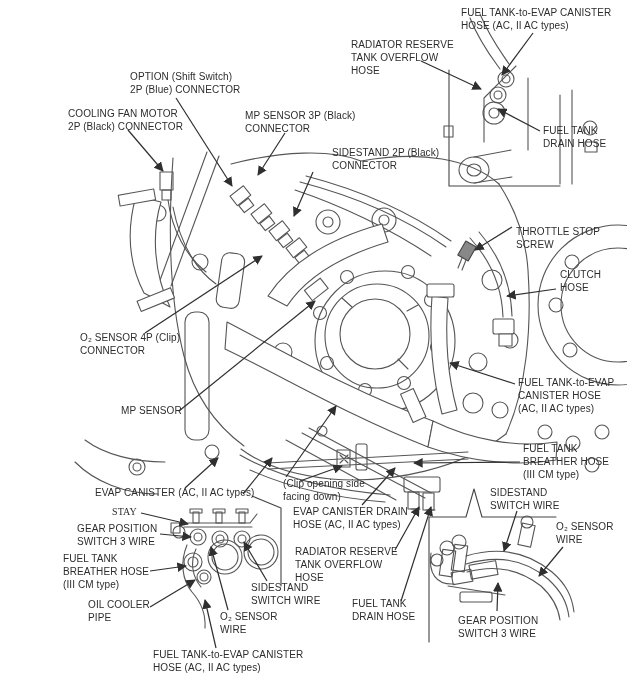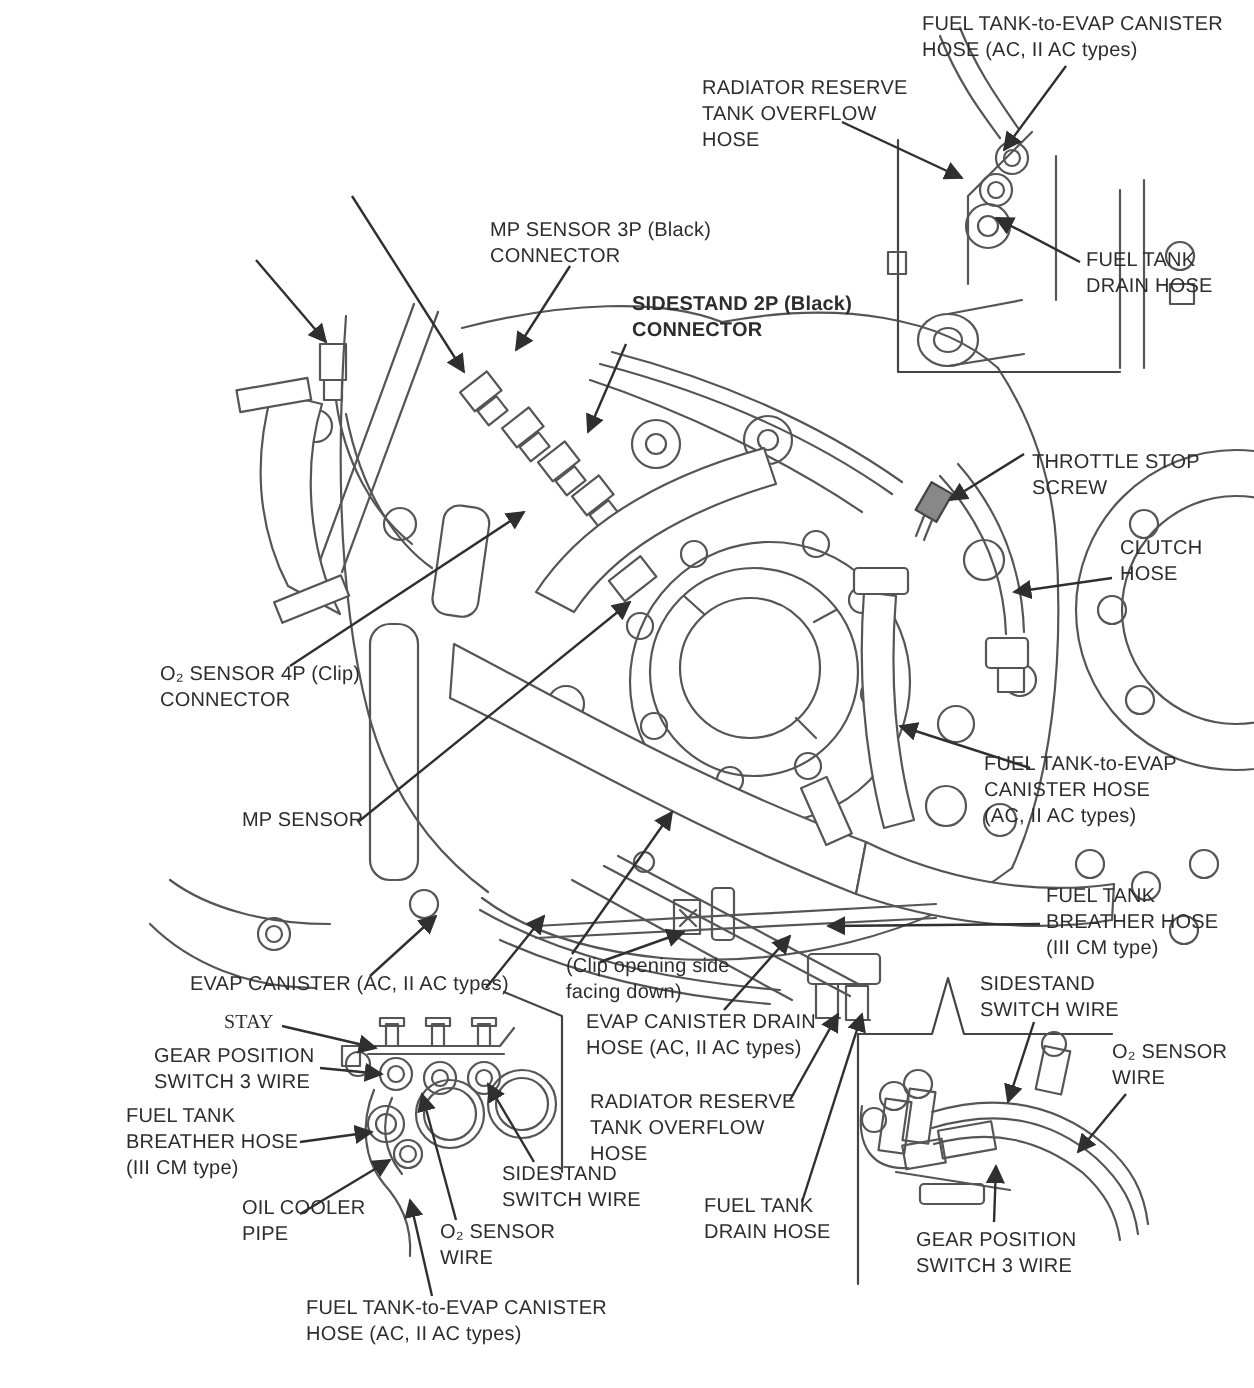--- a/index.html
+++ b/index.html
@@ -241,55 +241,59 @@
         <line x1="216" y1="648" x2="205" y2="600" marker-end="url(#arrow)"></line>
       </g>
   </svg>
 
   <div id="label-layer">
       <div class="lbl" style="left: 461px; top: 6px;">FUEL TANK-to-EVAP CANISTER
 HOSE (AC, II AC types)</div>
       <div class="lbl" style="left: 351px; top: 38px;">RADIATOR RESERVE
 TANK OVERFLOW
 HOSE</div>
+      <div class="lbl" style="left: 130px; top: 70px;">OPTION (Shift Switch)
+2P (Blue) CONNECTOR</div>
+      <div class="lbl" style="left: 68px; top: 107px;">COOLING FAN MOTOR
+2P (Black) CONNECTOR</div>
       <div class="lbl" style="left: 245px; top: 109px;">MP SENSOR 3P (Black)
 CONNECTOR</div>
-      <div class="lbl" style="left: 316px; top: 146px; font-weight: bold;">SIDESTAND 2P (Black)
+      <div class="lbl" style="left: 332px; top: 146px;">SIDESTAND 2P (Black)
 CONNECTOR</div>
       <div class="lbl" style="left: 543px; top: 124px;">FUEL TANK
 DRAIN HOSE</div>
       <div class="lbl" style="left: 516px; top: 200px; margin-top: 25px;">THROTTLE STOP
 SCREW</div>
       <div class="lbl" style="left: 560px; top: 268px;">CLUTCH
 HOSE</div>
       <div class="lbl" style="left: 80px; top: 331px;">O₂ SENSOR 4P (Clip)
 CONNECTOR</div>
       <div class="lbl" style="left: 121px; top: 404px; text-align: center;">MP SENSOR</div>
-      <div class="lbl" style="left: 492px; top: 376px;">FUEL TANK-to-EVAP
+      <div class="lbl" style="left: 518px; top: 376px;">FUEL TANK-to-EVAP
 CANISTER HOSE
 (AC, II AC types)</div>
       <div class="lbl" style="left: 523px; top: 442px;">FUEL TANK
 BREATHER HOSE
 (III CM type)</div>
       <div class="lbl" style="left: 490px; top: 486px;">SIDESTAND
 SWITCH WIRE</div>
       <div class="lbl" style="left: 556px; top: 520px;">O₂ SENSOR
 WIRE</div>
       <div class="lbl" style="left: 458px; top: 614px;">GEAR POSITION
 SWITCH 3 WIRE</div>
       <div class="lbl" style="left: 283px; top: 477px;">(Clip opening side
 facing down)</div>
       <div class="lbl" style="left: 95px; top: 486px;">EVAP CANISTER (AC, II AC types)</div>
       <div class="lbl" style="left: 112px; top: 505px; font-family: Liberation Serif, serif;">STAY</div>
       <div class="lbl" style="left: 77px; top: 522px;">GEAR POSITION
 SWITCH 3 WIRE</div>
       <div class="lbl" style="left: 63px; top: 552px;">FUEL TANK
 BREATHER HOSE
 (III CM type)</div>
-      <div class="lbl" style="left: 88px; top: 598px; margin-left: 33px;">OIL COOLER
+      <div class="lbl" style="left: 88px; top: 598px;">OIL COOLER
 PIPE</div>
       <div class="lbl" style="left: 293px; top: 505px;">EVAP CANISTER DRAIN
 HOSE (AC, II AC types)</div>
       <div class="lbl" style="left: 295px; top: 545px;">RADIATOR RESERVE
 TANK OVERFLOW
 HOSE</div>
       <div class="lbl" style="left: 352px; top: 597px;">FUEL TANK
 DRAIN HOSE</div>
       <div class="lbl" style="left: 251px; top: 581px;">SIDESTAND
 SWITCH WIRE</div>

